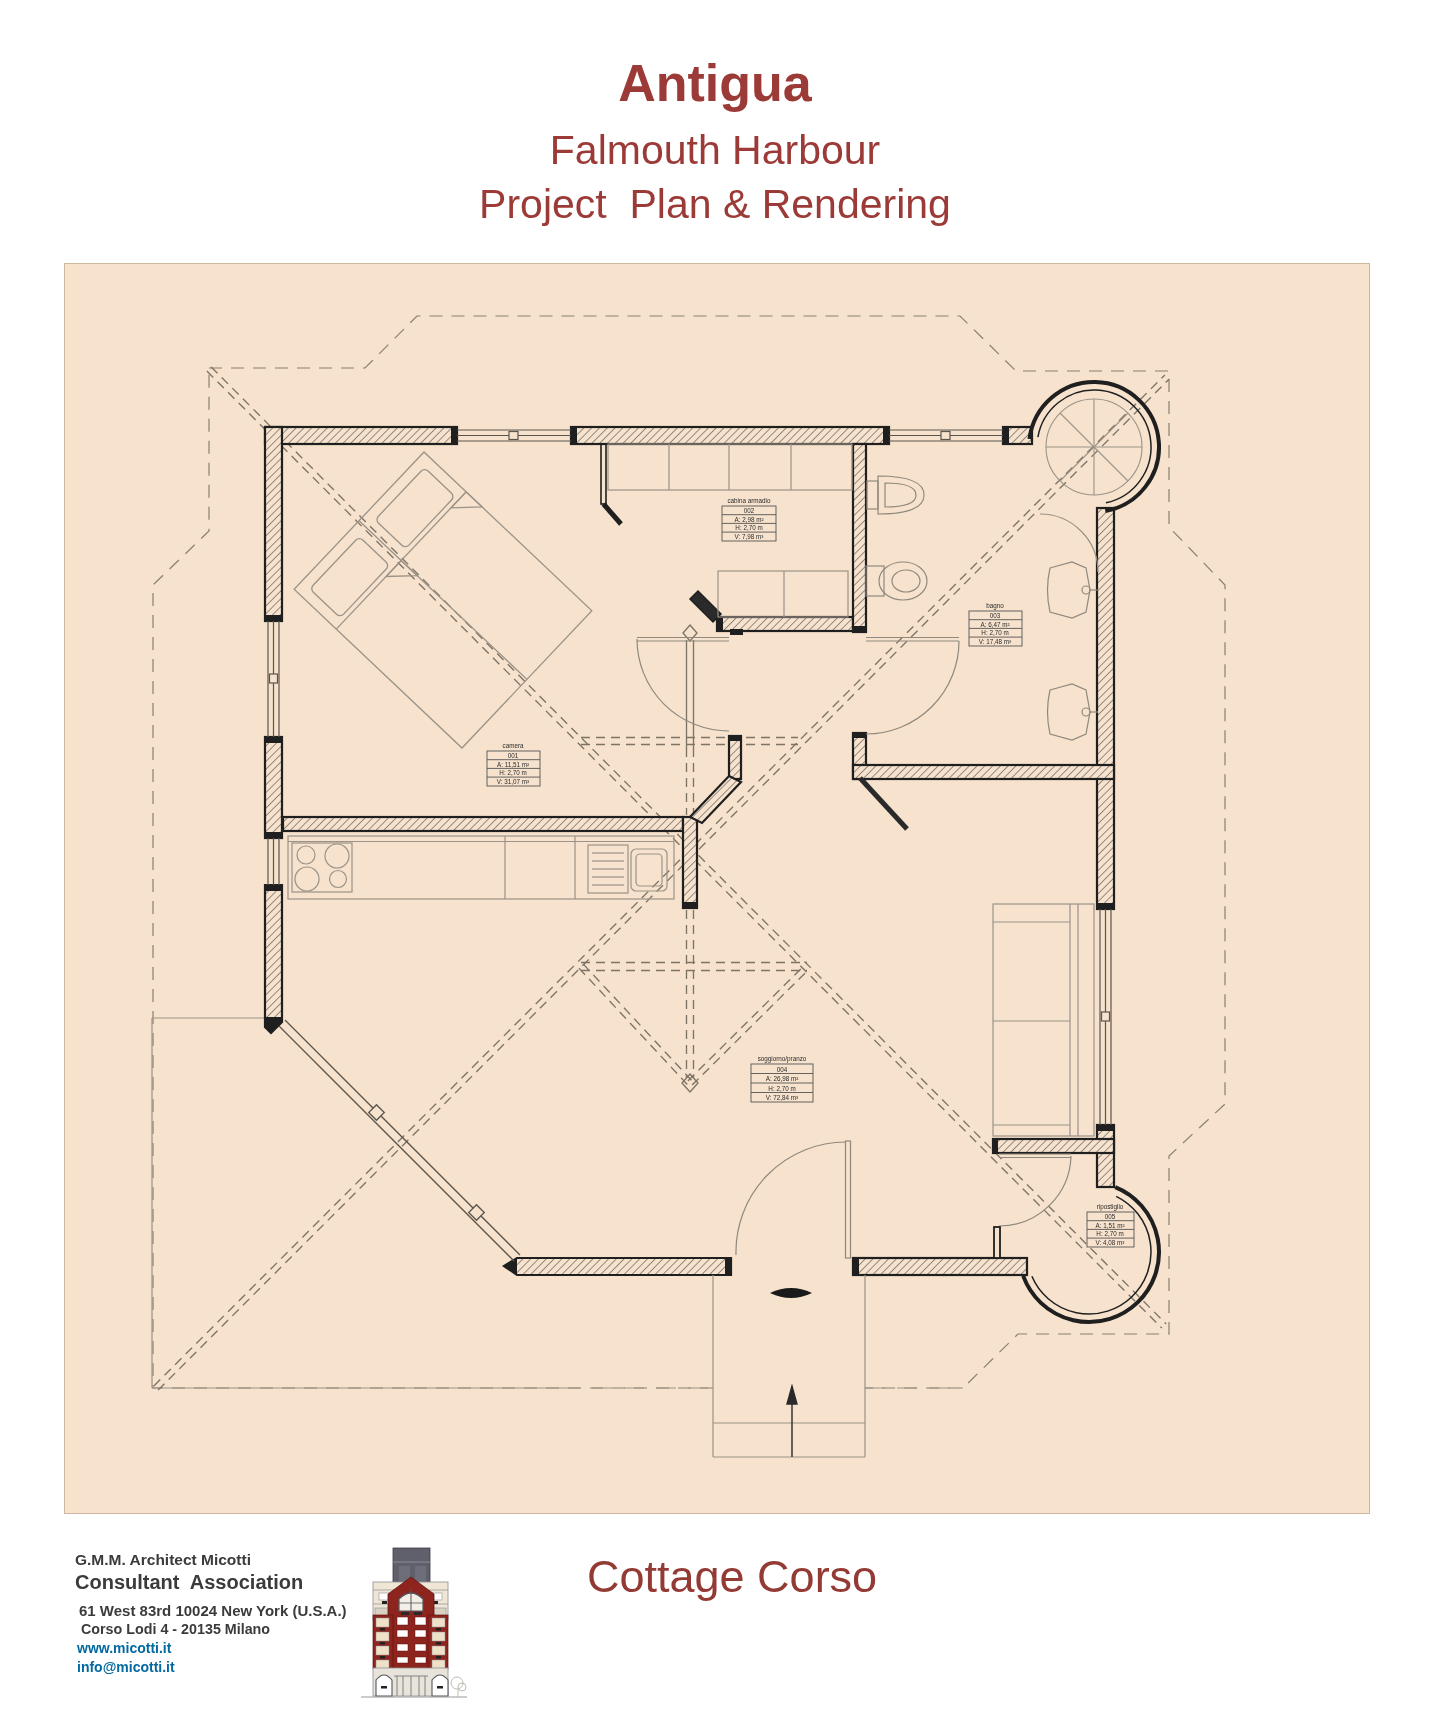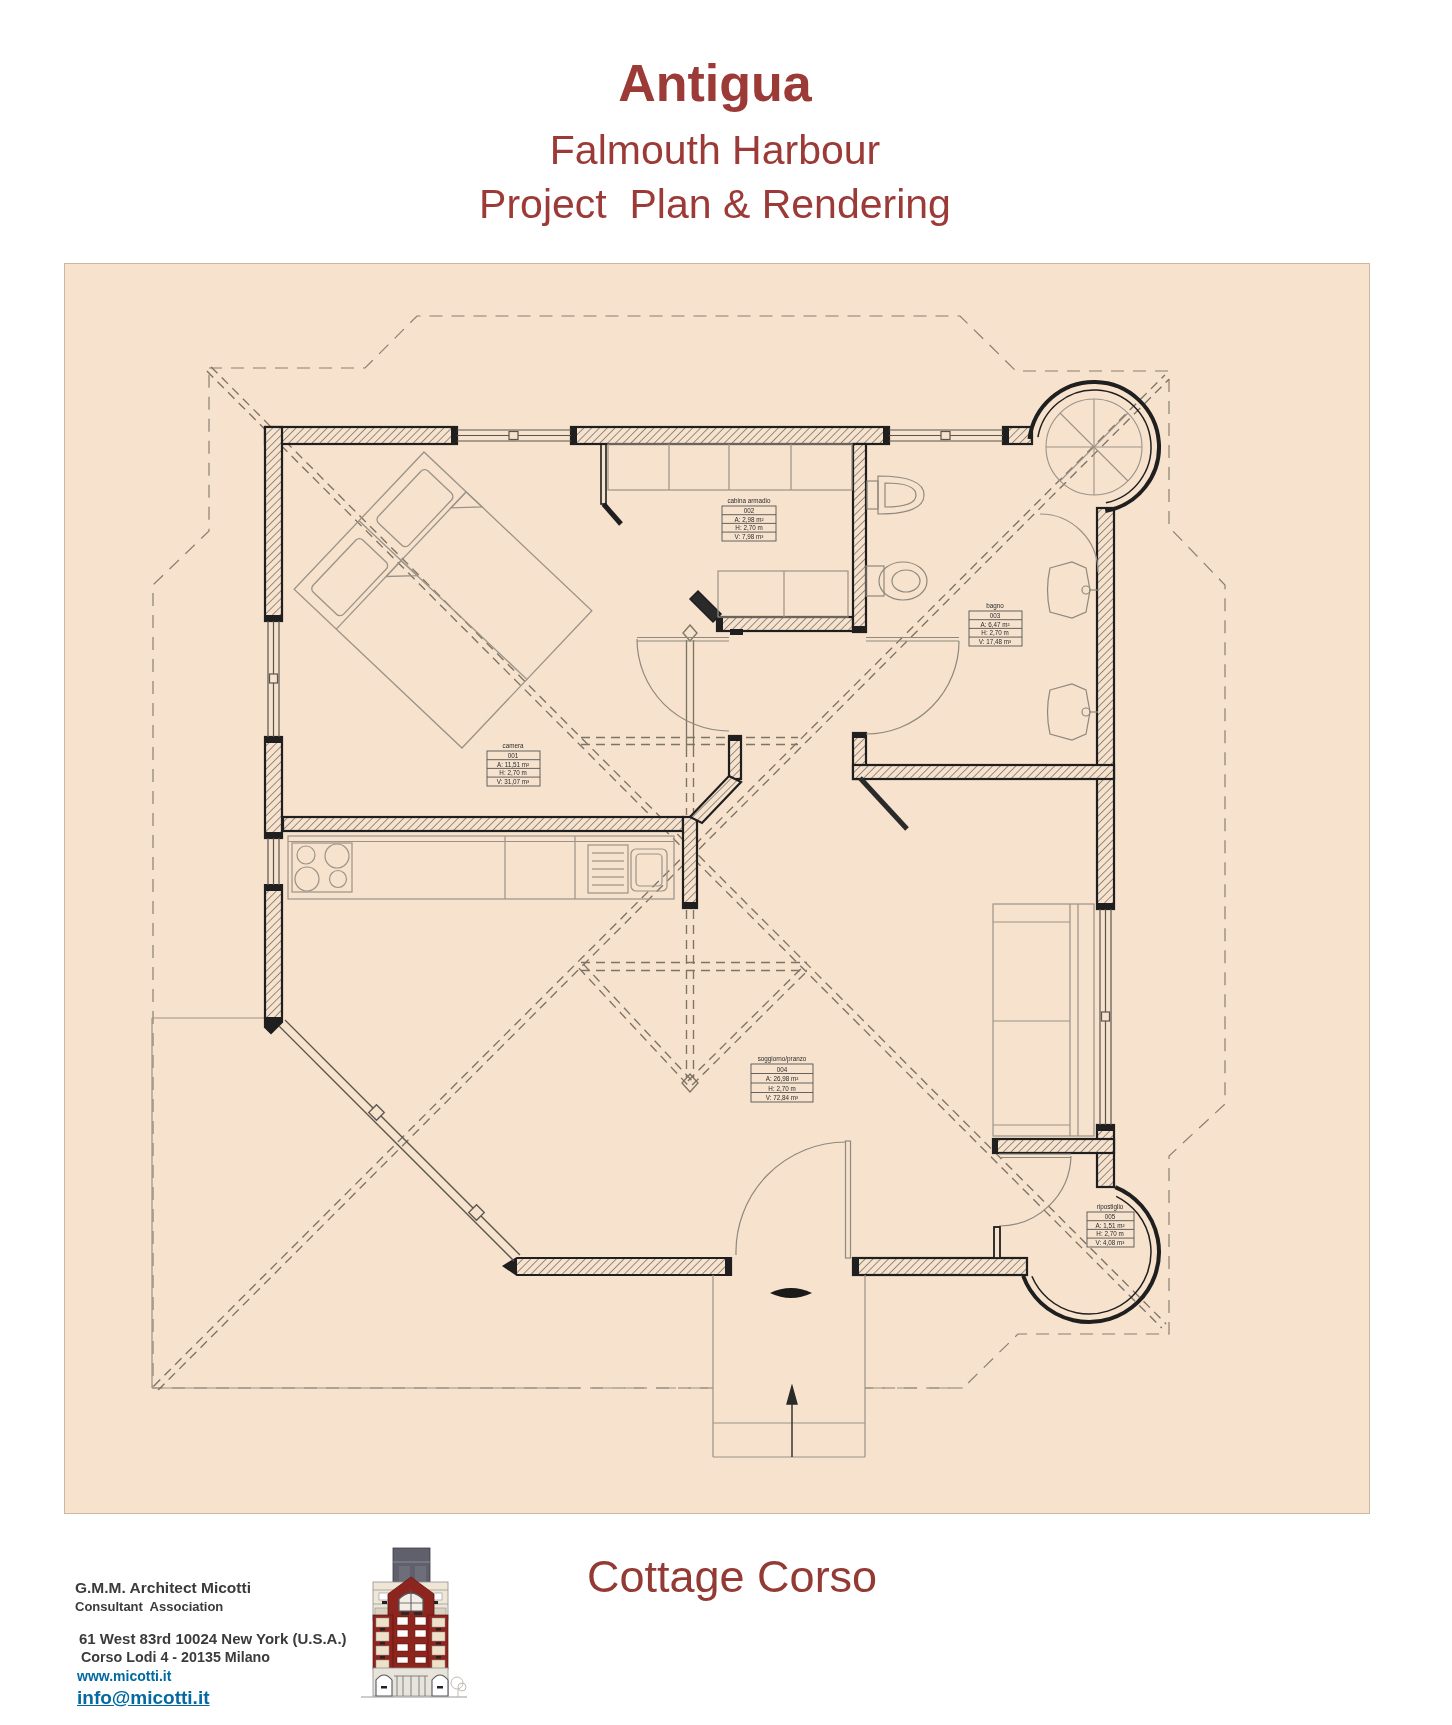--- a/index.html
+++ b/index.html
@@ -4,21 +4,21 @@
 <style>
   html,body{margin:0;padding:0;background:#fff;}
   body{width:1452px;height:1725px;position:relative;font-family:"Liberation Sans",sans-serif;overflow:hidden;}
   .red{color:#9c3a37;}
   .hdr{position:absolute;left:-11px;width:1452px;text-align:center;}
   #t1{top:53px;font-size:52px;font-weight:bold;}
   #t2{top:127px;font-size:41px;}
   #t3{top:181px;font-size:41px;}
   #panel{position:absolute;left:64px;top:263px;width:1306px;height:1251px;background:#f6e2cd;border:1px solid #cdb89e;box-sizing:border-box;}
   #plansvg{position:absolute;left:64px;top:263px;}
-  .ftxt{position:absolute;color:#3b3b3b;font-weight:bold;margin-top:28px;}
+  .ftxt{position:absolute;color:#3b3b3b;font-weight:bold;}
   .blue{color:#0369a1;}
   #cottage{position:absolute;left:587px;top:1551px;font-size:45px;color:#943a35;}
 </style>
 </head>
 <body>
 
 <div id="t1" class="hdr red">Antigua</div>
 
 <div id="t2" class="hdr red">Falmouth Harbour</div>
 
@@ -397,29 +397,29 @@
 <line x1="1087" y1="1238.1" x2="1134" y2="1238.1" stroke="#555" stroke-width="0.9"></line>
 <text x="1110" y="1219">005</text>
 <text x="1110" y="1227.7">A: 1,51 m²</text>
 <text x="1110" y="1236.4">H: 2,70 m</text>
 <text x="1110" y="1245.1">V: 4,08 m³</text>
 </g>
 </svg>
 
 <div class="ftxt" style="left:75px;top:1551px;font-size:15.5px;">G.M.M. Architect Micotti</div>
 
-<div class="ftxt" style="left:75px;top:1571px;font-size:13px;">Consultant&nbsp; Association</div>
+<div class="ftxt" style="left:75px;top:1571px;font-size:20px;">Consultant&nbsp; Association</div>
 
 <div class="ftxt" style="left:79px;top:1602px;font-size:15px;">61 West 83rd 10024 New York (U.S.A.)</div>
 
 <div class="ftxt" style="left:81px;top:1621px;font-size:14.3px;">Corso Lodi 4 - 20135 Milano</div>
 
 <div class="ftxt blue" style="left:77px;top:1640px;font-size:14px;">www.micotti.it</div>
 
-<div class="ftxt blue" style="left:77px;top:1659px;font-size:19px;text-decoration:underline;">info@micotti.it</div>
+<div class="ftxt blue" style="left:77px;top:1659px;font-size:14px;">info@micotti.it</div>
 
 <svg id="logo" width="120" height="165" viewBox="0 0 120 165" style="position:absolute;left:355px;top:1540px;">
 
 <rect x="38" y="8" width="37" height="42" fill="#5f606c" stroke="#3e3e48" stroke-width="0.8"></rect>
 <line x1="38" y1="22" x2="75" y2="22" stroke="#8c8c96" stroke-width="1"></line>
 <rect x="44" y="26" width="11" height="22" fill="#6d6e7a"></rect>
 <rect x="60" y="26" width="11" height="22" fill="#6d6e7a"></rect>
 
 <rect x="18" y="42" width="75" height="38" fill="#efe6d6" stroke="#8f8f94" stroke-width="0.8"></rect>
 <line x1="18" y1="50" x2="93" y2="50" stroke="#8f8f94" stroke-width="0.7"></line>

